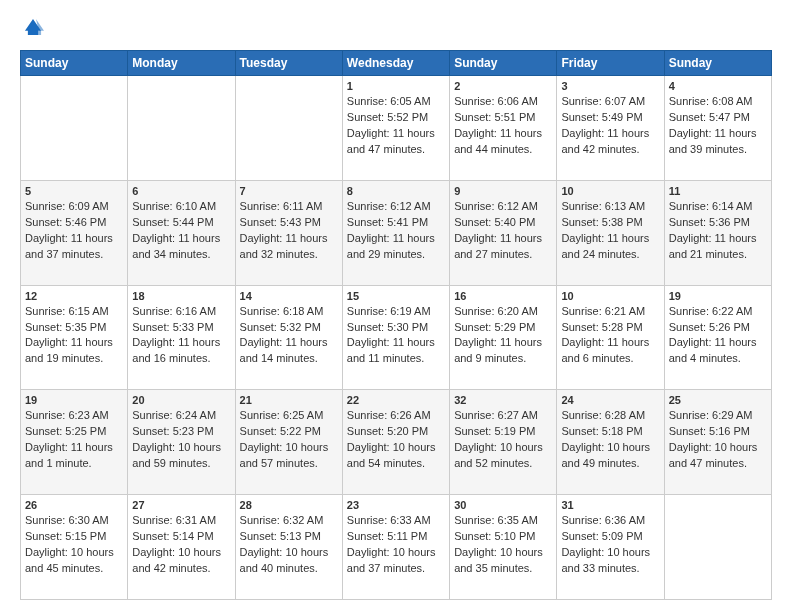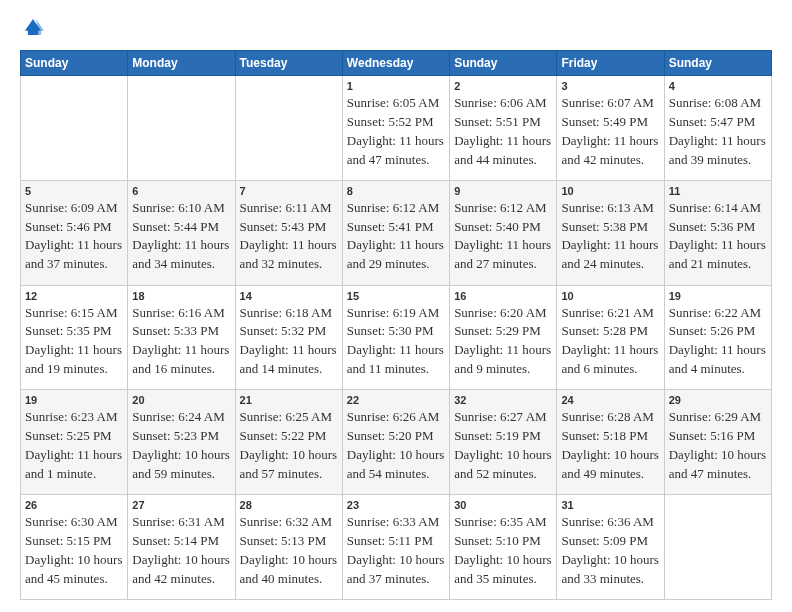--- a/index.html
+++ b/index.html
@@ -82,22 +82,21 @@
       background: #f5f5f5;
     }
     .day-number {
       font-size: 11px;
       font-weight: bold;
       display: block;
       margin-bottom: 2px;
     }
     .day-info {
       line-height: 1.45;
-      font-size: 13px;
-      font-family: Liberation Serif, serif;
+      font-size: 11px;
     }
     td.empty {
       background: #f9f9f9;
     }
   </style>
 </head>
 <body>
 
 <div class="page">
   <div class="header">
@@ -232,21 +231,21 @@
           </td>
           <td>
             <span class="day-number">32</span>
             <div class="day-info">Sunrise: 6:27 AM<br>Sunset: 5:19 PM<br>Daylight: 10 hours and 52 minutes.</div>
           </td>
           <td>
             <span class="day-number">24</span>
             <div class="day-info">Sunrise: 6:28 AM<br>Sunset: 5:18 PM<br>Daylight: 10 hours and 49 minutes.</div>
           </td>
           <td>
-            <span class="day-number">29</span>
+            <span class="day-number">25</span>
             <div class="day-info">Sunrise: 6:29 AM<br>Sunset: 5:16 PM<br>Daylight: 10 hours and 47 minutes.</div>
           </td>
         </tr>
         <tr>
           <td>
             <span class="day-number">26</span>
             <div class="day-info">Sunrise: 6:30 AM<br>Sunset: 5:15 PM<br>Daylight: 10 hours and 45 minutes.</div>
           </td>
           <td>
             <span class="day-number">27</span>

